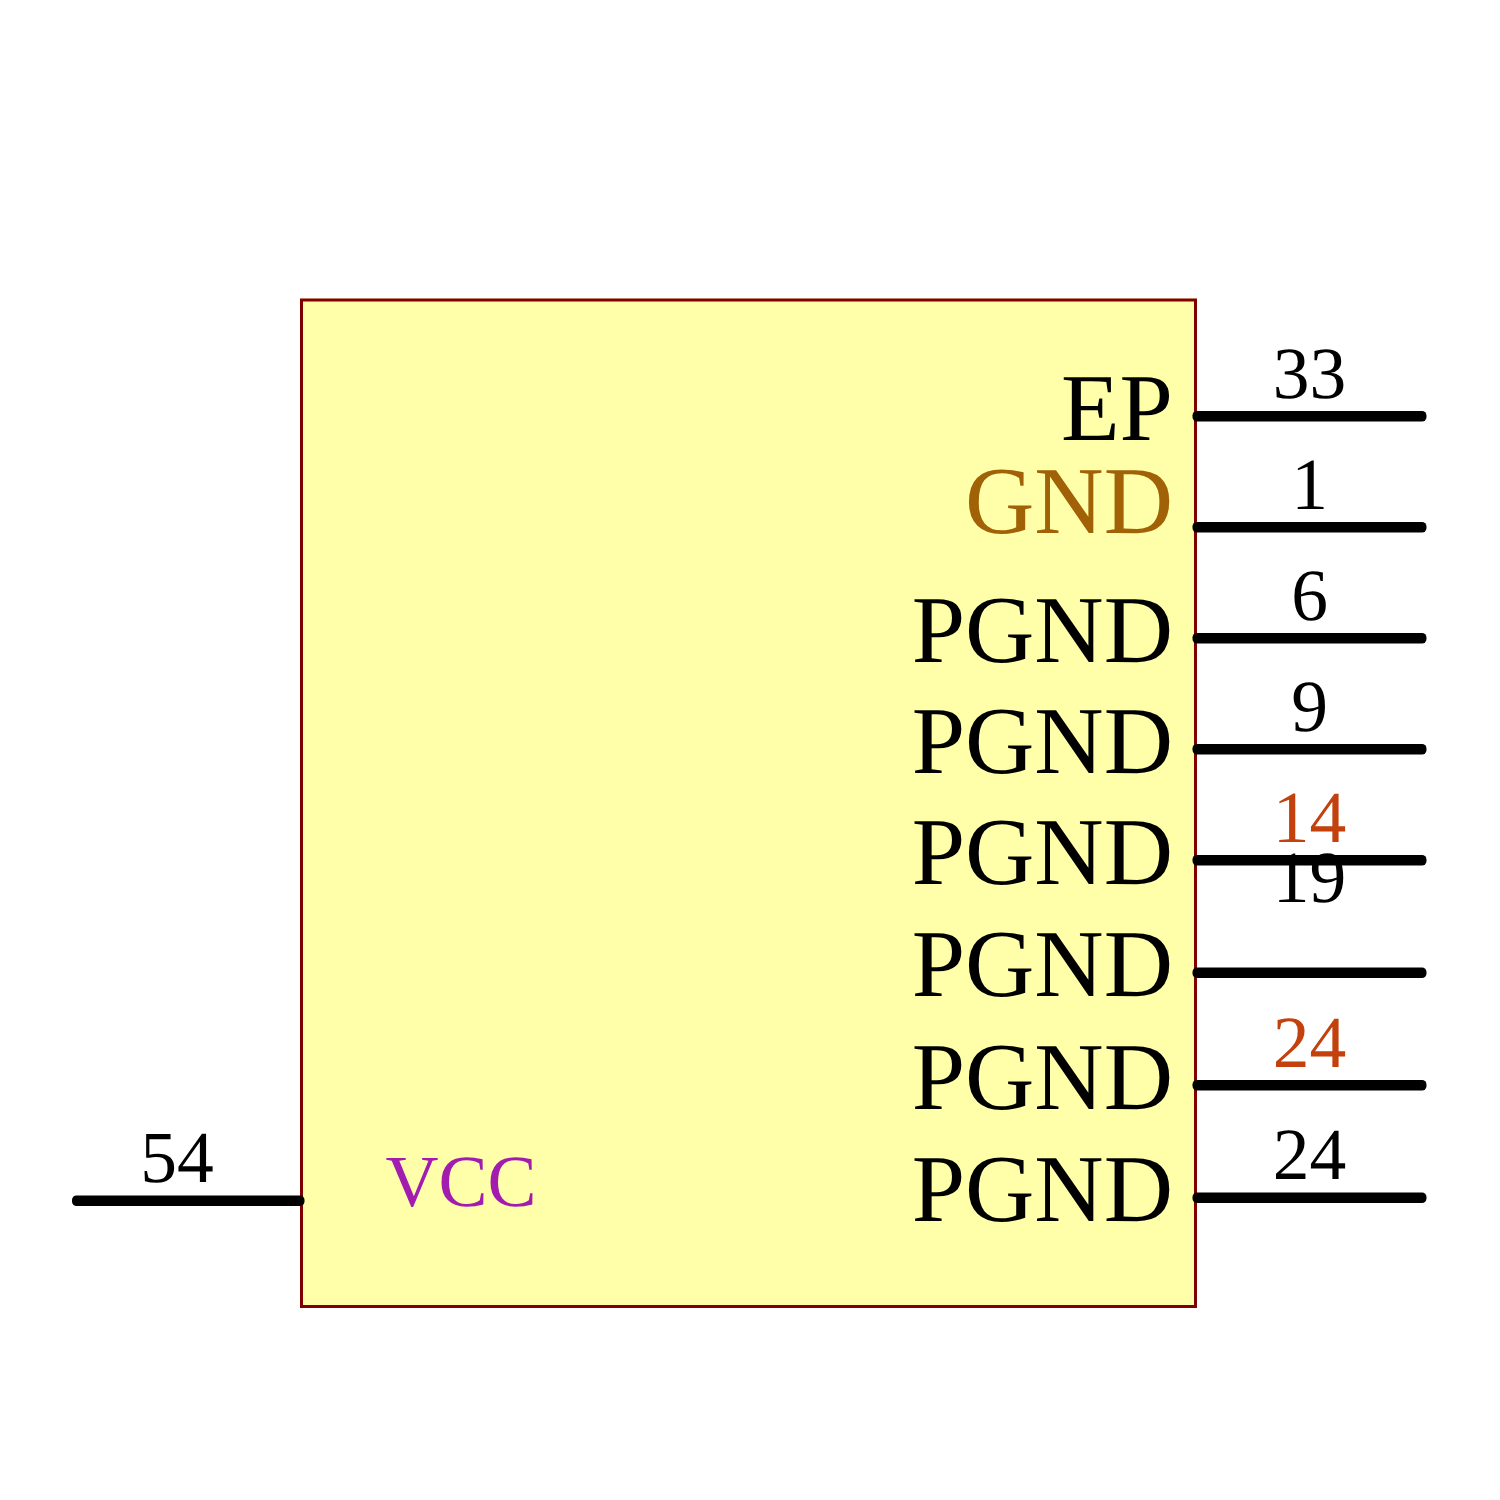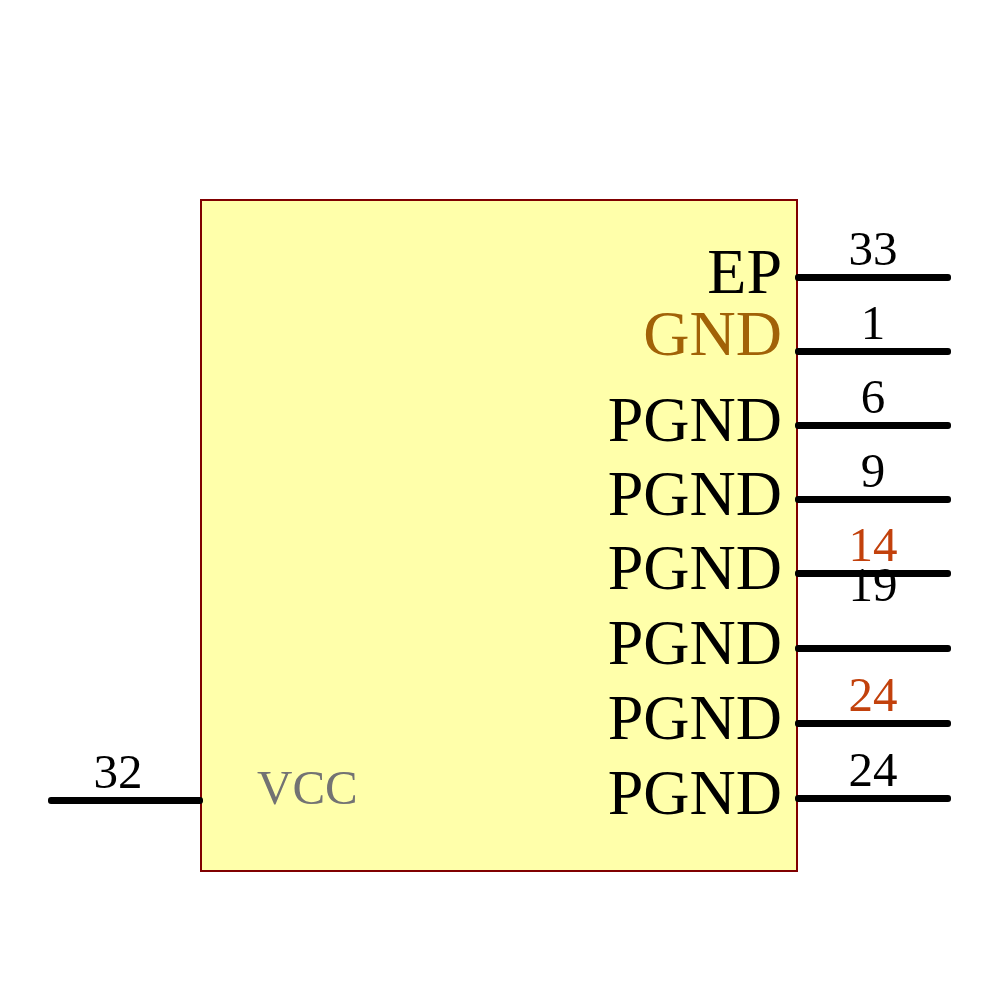--- a/index.html
+++ b/index.html
@@ -96,17 +96,17 @@
       <div class="pin-wire right" style="top: 720px; background: rgb(0, 0, 0);"></div>
       <div class="pin-number right" style="top: 670px; color: #c2410c;">24</div>
       <div class="pin-label-right" style="top: 686px; color: rgb(0, 0, 0);">PGND</div>
       <div class="pin-wire right" style="top: 795px; background: rgb(0, 0, 0);"></div>
       <div class="pin-number right" style="top: 745px; color: rgb(0, 0, 0);">24</div>
       <div class="pin-label-right" style="top: 761px; color: rgb(0, 0, 0);">PGND</div>
     </div>
 
   <div id="left-pins">
       <div class="pin-wire left" style="top: 797px; background: rgb(0, 0, 0);"></div>
-      <div class="pin-number left" style="top: 747px; color: rgb(0, 0, 0);">32</div>
-      <div class="pin-label-left" style="top: 763px; color: #737373;">VCC</div>
+      <div class="pin-number left" style="top: 747px; color: rgb(0, 0, 0);">54</div>
+      <div class="pin-label-left" style="top: 763px; color: #a21caf;">VCC</div>
     </div>
 
 </div>
 
 </body></html>

